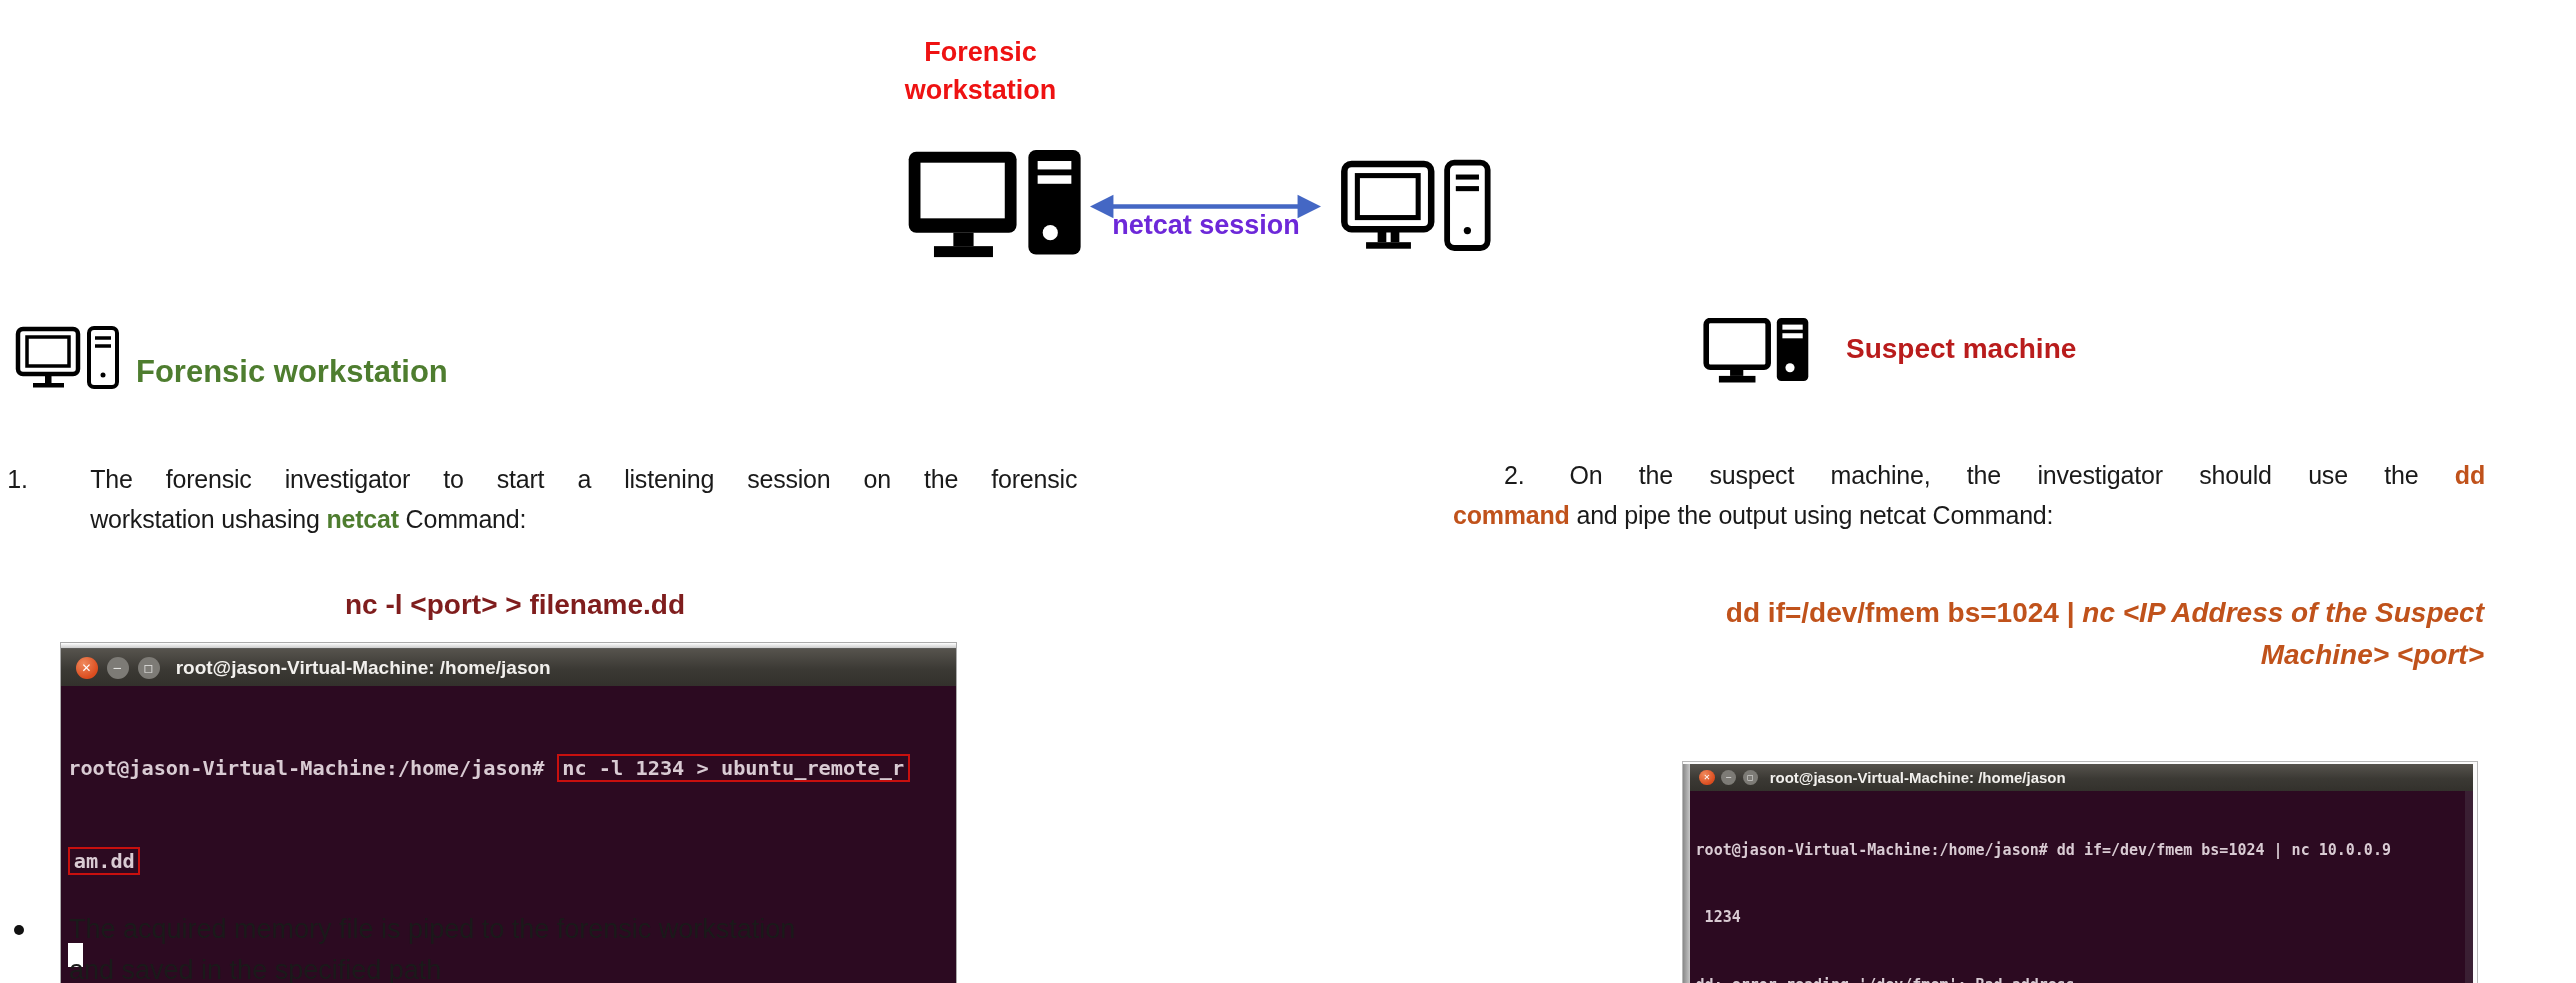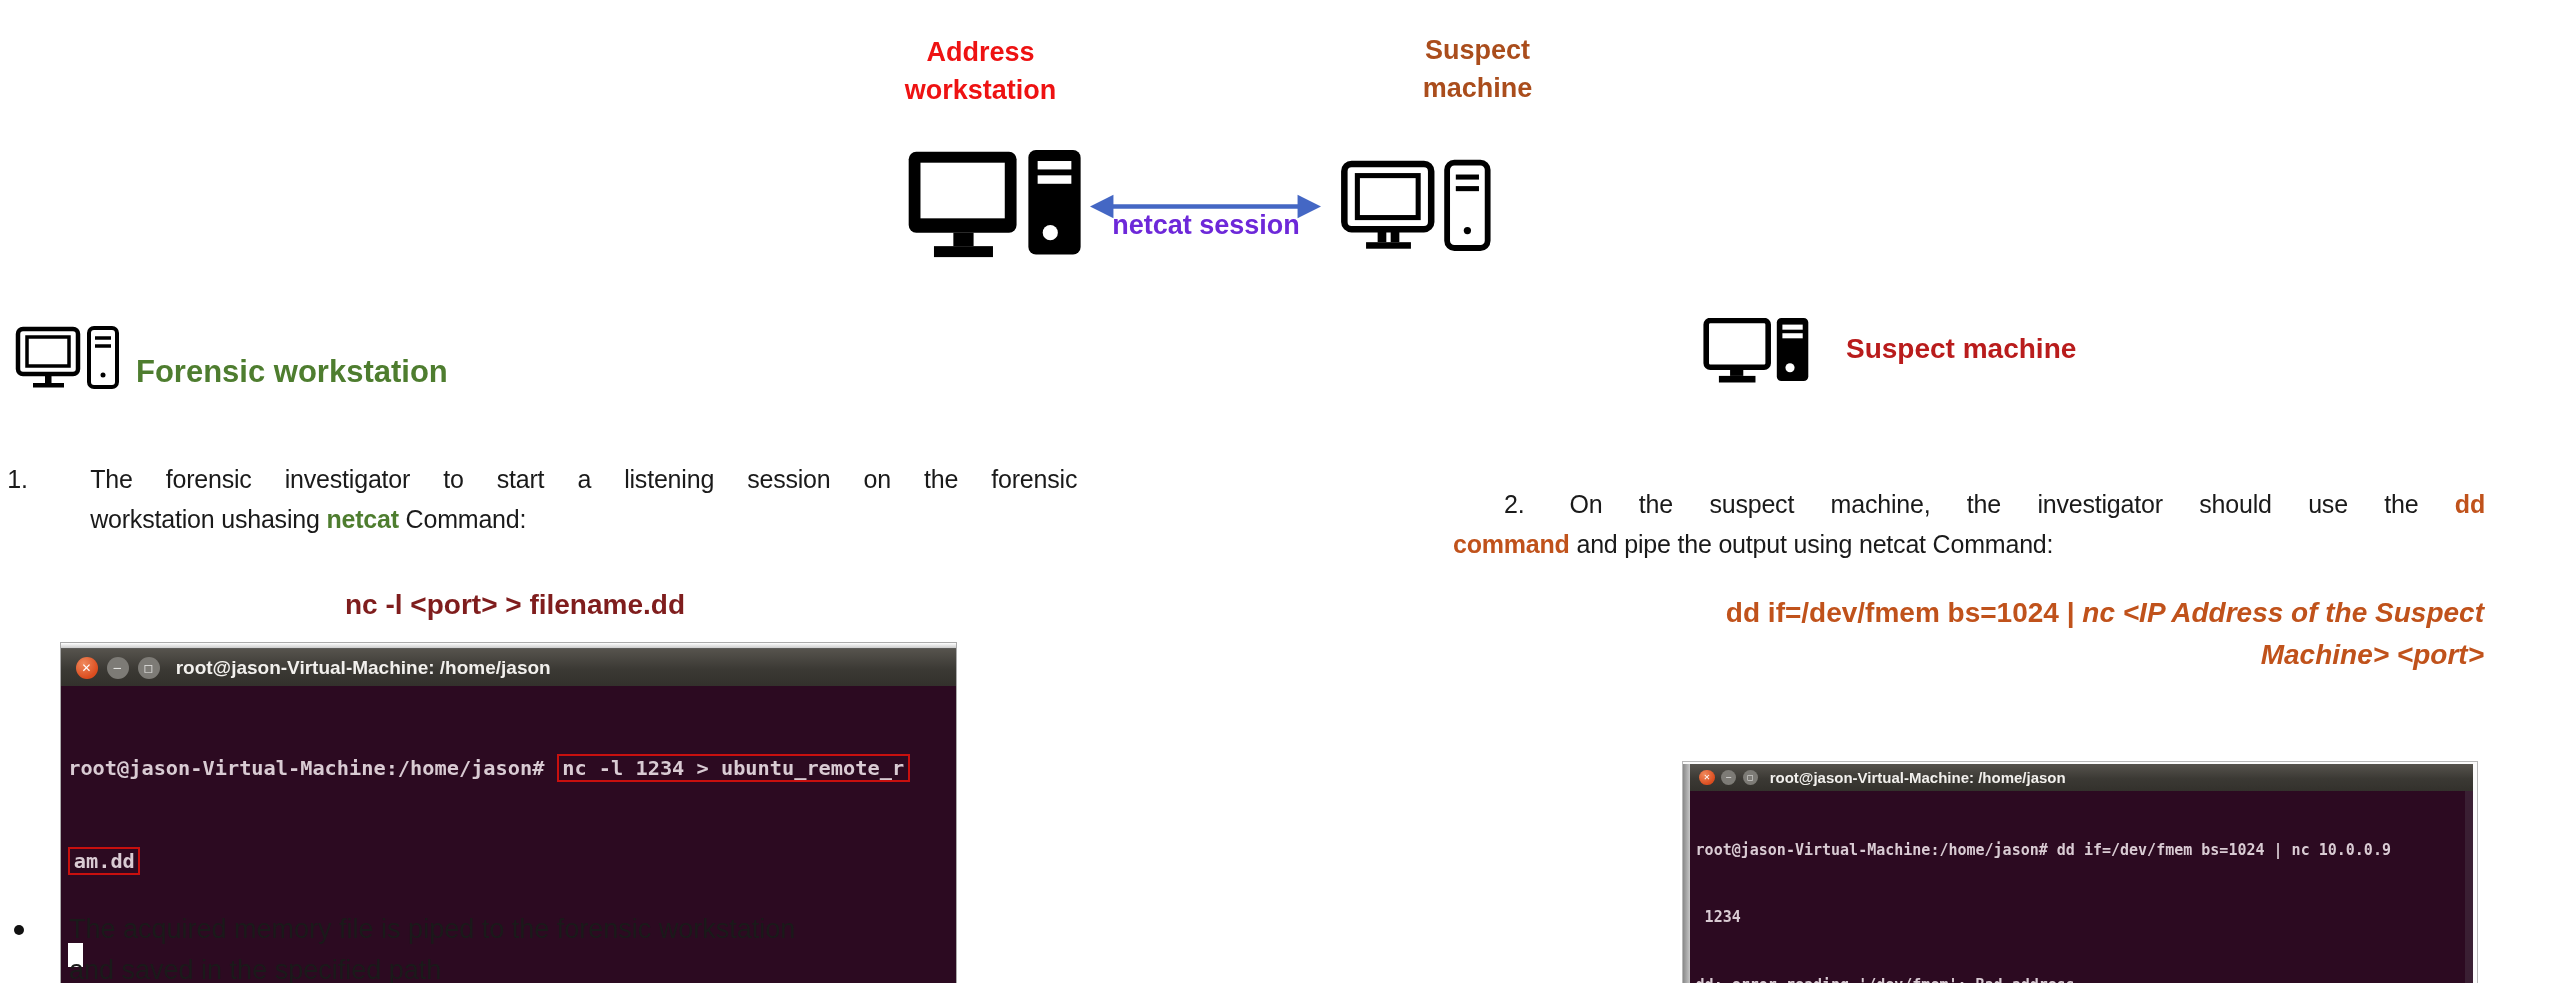--- a/index.html
+++ b/index.html
@@ -23,21 +23,21 @@
   #heading-suspect  { left:1846px; top:333px; font-size:28px; color:#b91c1c; }
 
   
   .para { position:absolute; font-size:25px; line-height:40px; letter-spacing:-0.2px; }
   .jline { text-align:justify; text-align-last:justify; }
   #left-step { left:7.2px; top:459px; width:1070px; }
   #left-step .num { position:absolute; left:0; top:0; }
   #left-step .ptext { margin-left:83px; }
   .kw-green { color:#4e7d2f; font-weight:bold; }
   .kw-orange { color:#c0521b; font-weight:bold; }
-  #right-step { left:1453px; top:484px; width:1032px; }
+  #right-step { left:1453px; top:455px; width:1032px; }
   #right-step .line1 { padding-left:51px; }
   .inline-tab { display:inline-block; width:45px; }
 
   
   #cmd-green { position:absolute; left:63px; top:589px; width:904px; text-align:center;
                color:#7f1d1d; font-weight:bold; font-size:28px; }
   #cmd-orange { position:absolute; left:1452px; top:592px; width:1032px; text-align:right;
                color:#c0521b; font-weight:bold; font-size:28px; line-height:42px; }
   #cmd-orange .ital { font-style:italic; }
 
@@ -88,26 +88,22 @@
 
   svg .blk { fill:#000; }
   svg .wht { fill:#fff; }
 </style>
 </head>
 <body>
 
 <div id="canvas">
 
   <div id="label-forensic" class="top-label">
-    <div>Address</div>
+    <div>Forensic</div>
     <div>workstation</div>
-  </div>
-  <div id="label-suspect" class="top-label">
-    <div>Suspect</div>
-    <div>machine</div>
   </div>
 
   <svg class="comp-icon" style="left:907px; top:146px;" width="177" height="116" viewBox="0 0 210 128">
     <rect class="blk" x="2" y="2" width="128" height="96" rx="9"></rect>
     <rect class="wht" x="16" y="15" width="100" height="66"></rect>
     <rect class="blk" x="55" y="98" width="24" height="16"></rect>
     <rect class="blk" x="32" y="114" width="70" height="13"></rect>
     <rect class="blk" x="144" y="0" width="62" height="124" rx="9"></rect>
     <rect class="wht" x="155" y="13" width="40" height="10"></rect>
     <rect class="wht" x="155" y="30" width="40" height="10"></rect>

